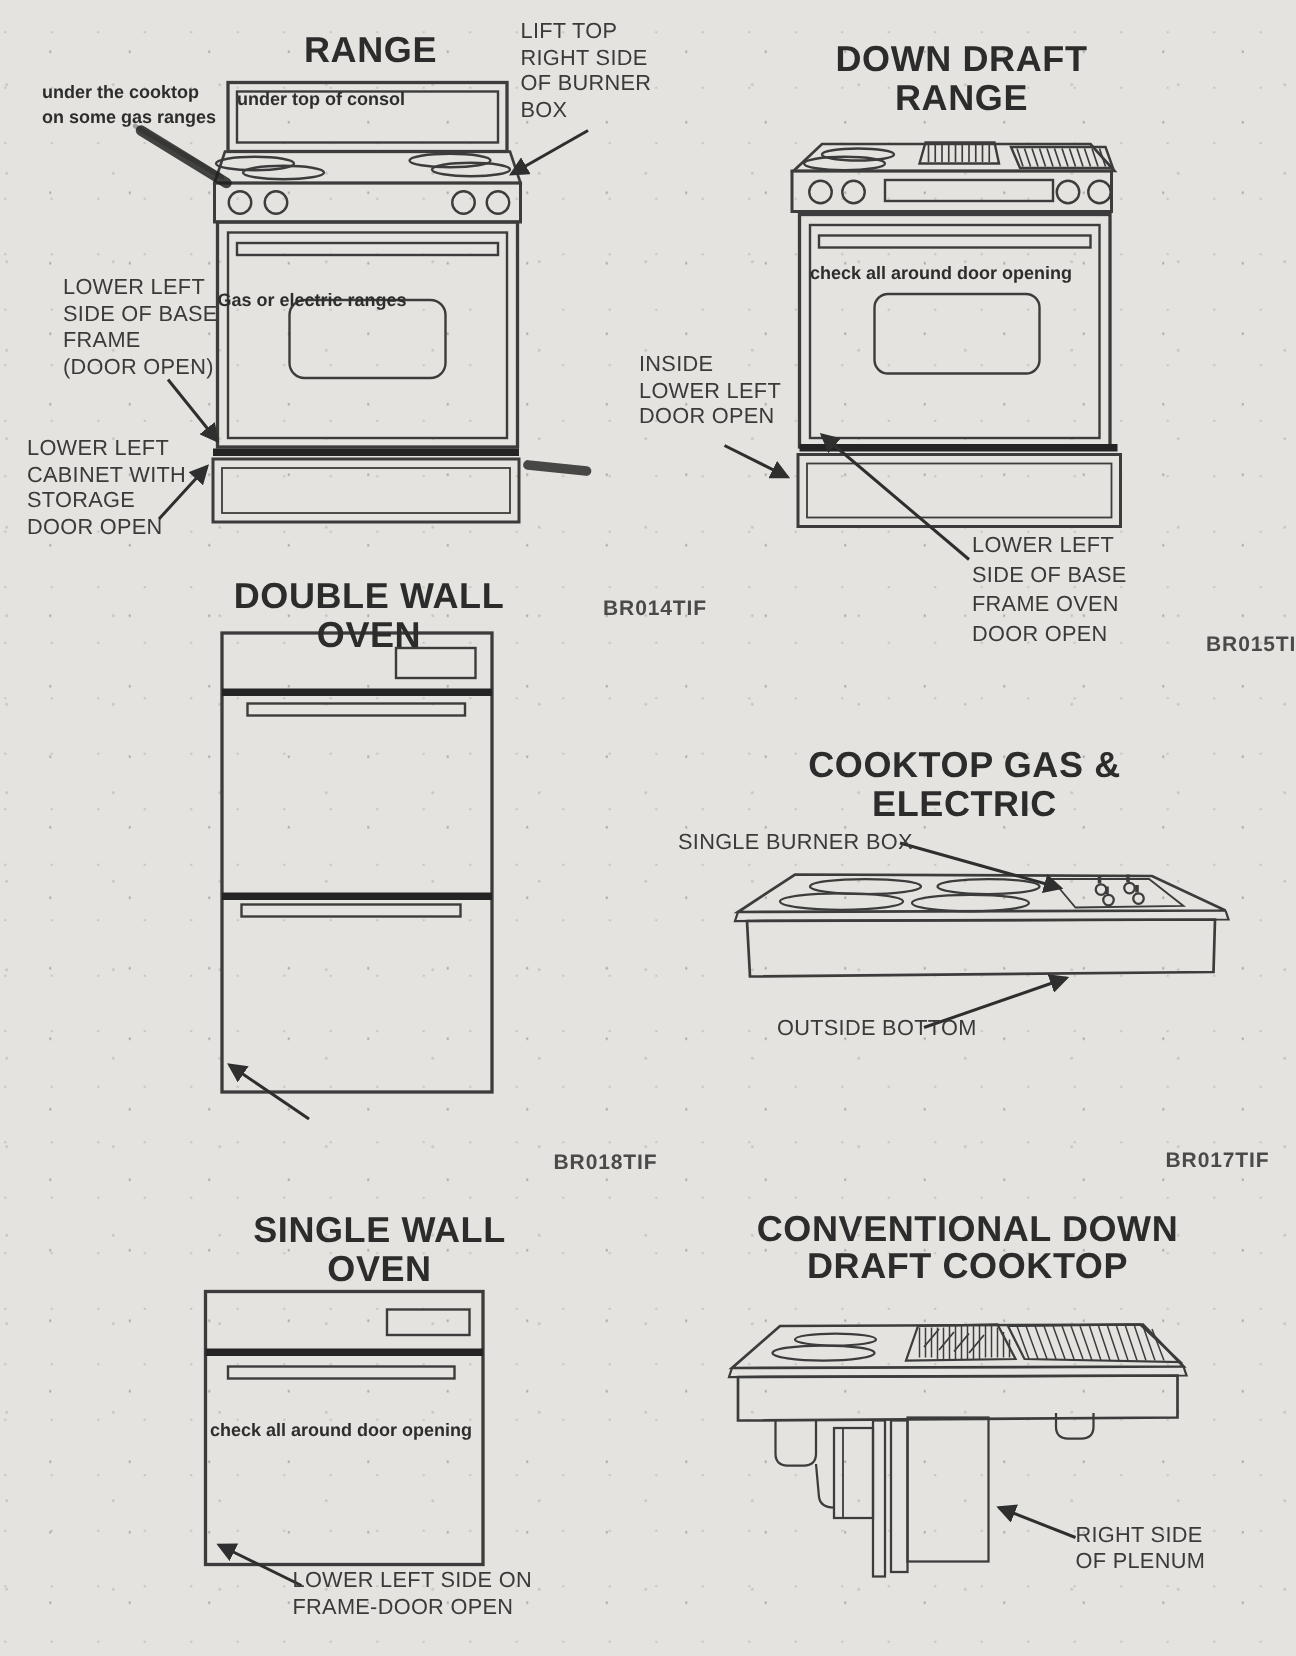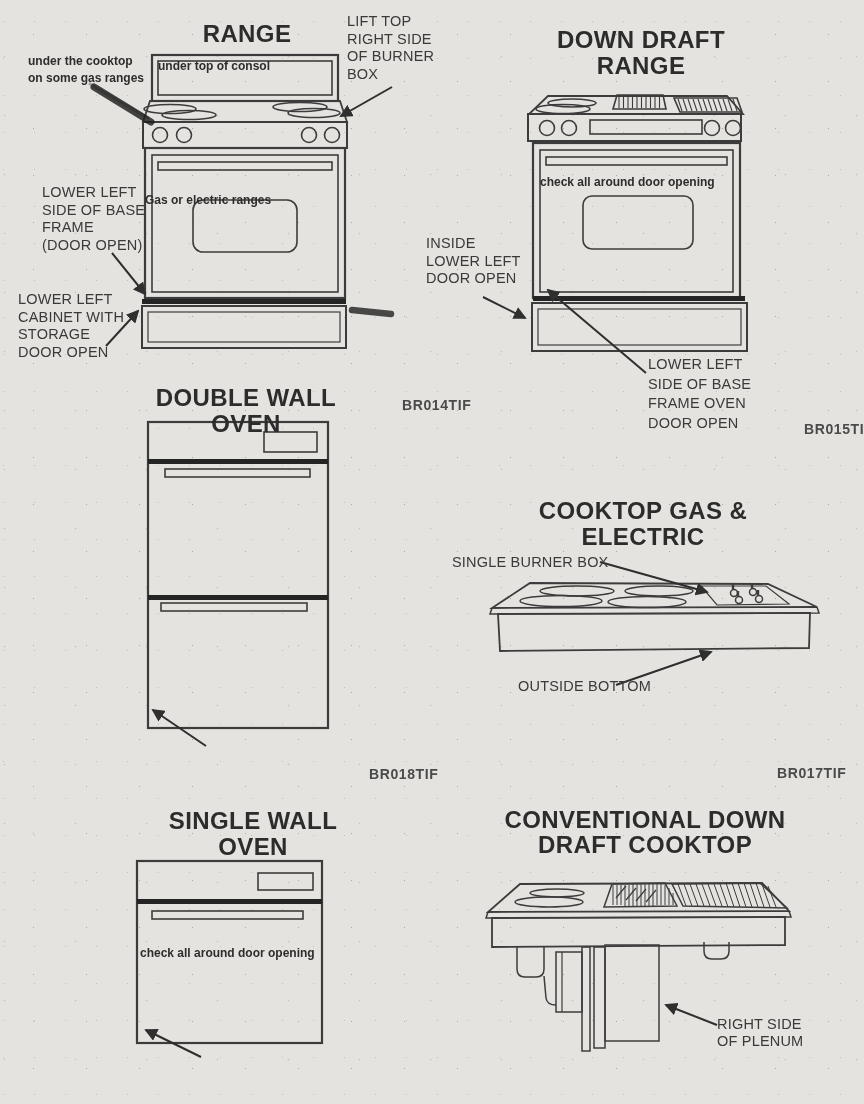--- a/index.html
+++ b/index.html
@@ -181,19 +181,21 @@
   <div class="abs code" style="left:402px;top:397px;">BR014TIF</div>
   <div class="abs code" style="left:337px;top:766px;padding-left:32px;">BR018TIF</div>
 
   <div class="abs title" style="left:493px;top:498px;width:300px;">COOKTOP GAS &amp; ELECTRIC</div>
   <div class="abs lbl" style="left:452px;top:554px;">SINGLE BURNER BOX</div>
   <div class="abs lbl" style="left:492px;top:678px;margin-left:26px;">OUTSIDE BOTTOM</div>
   <div class="abs code" style="left:777px;top:765px;">BR017TIF</div>
 
   <div class="abs title" style="left:133px;top:808px;width:240px;">SINGLE WALL OVEN</div>
   <div class="abs sb c" style="left:140px;top:945px;width:175px;">check all around door opening</div>
+  <div class="abs lbl c" style="left:195px;top:1046px;width:170px;line-height:1.24;">LOWER LEFT SIDE ON
+FRAME-DOOR OPEN</div>
 
   <div class="abs title" style="left:495px;top:795px;width:300px;line-height:1.06;margin-top:12px;">CONVENTIONAL DOWN
 DRAFT COOKTOP</div>
   <div class="abs lbl" style="left:717px;top:1016px;line-height:1.18;">RIGHT SIDE
 OF PLENUM</div>
 
 </div>
 
 </body></html>

